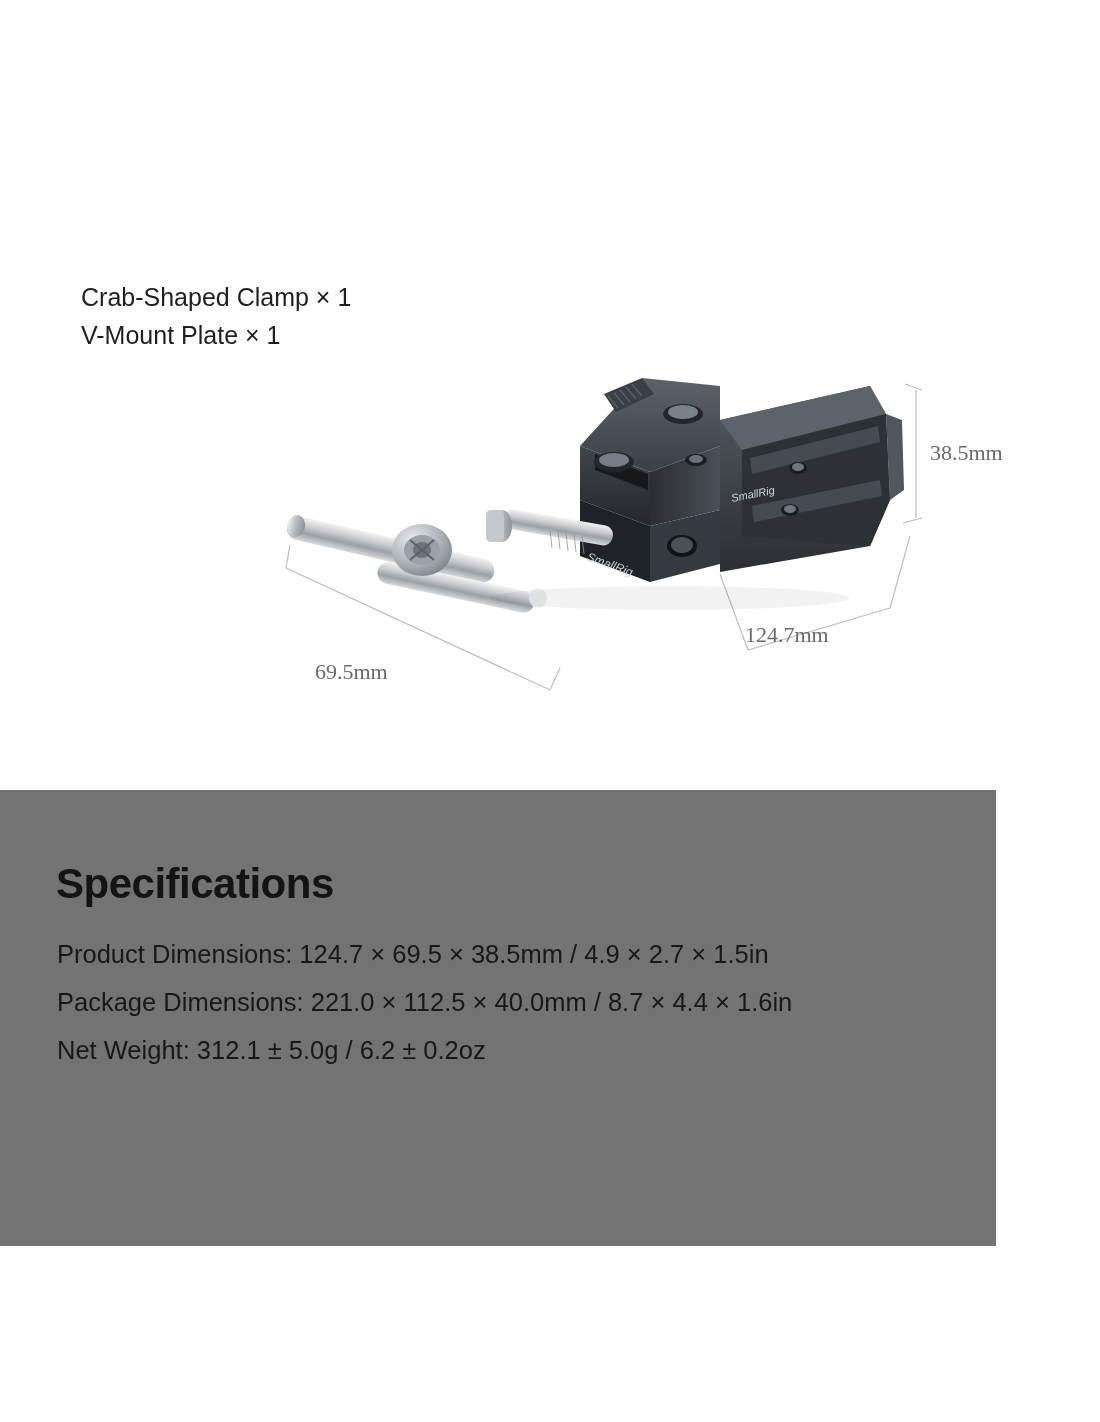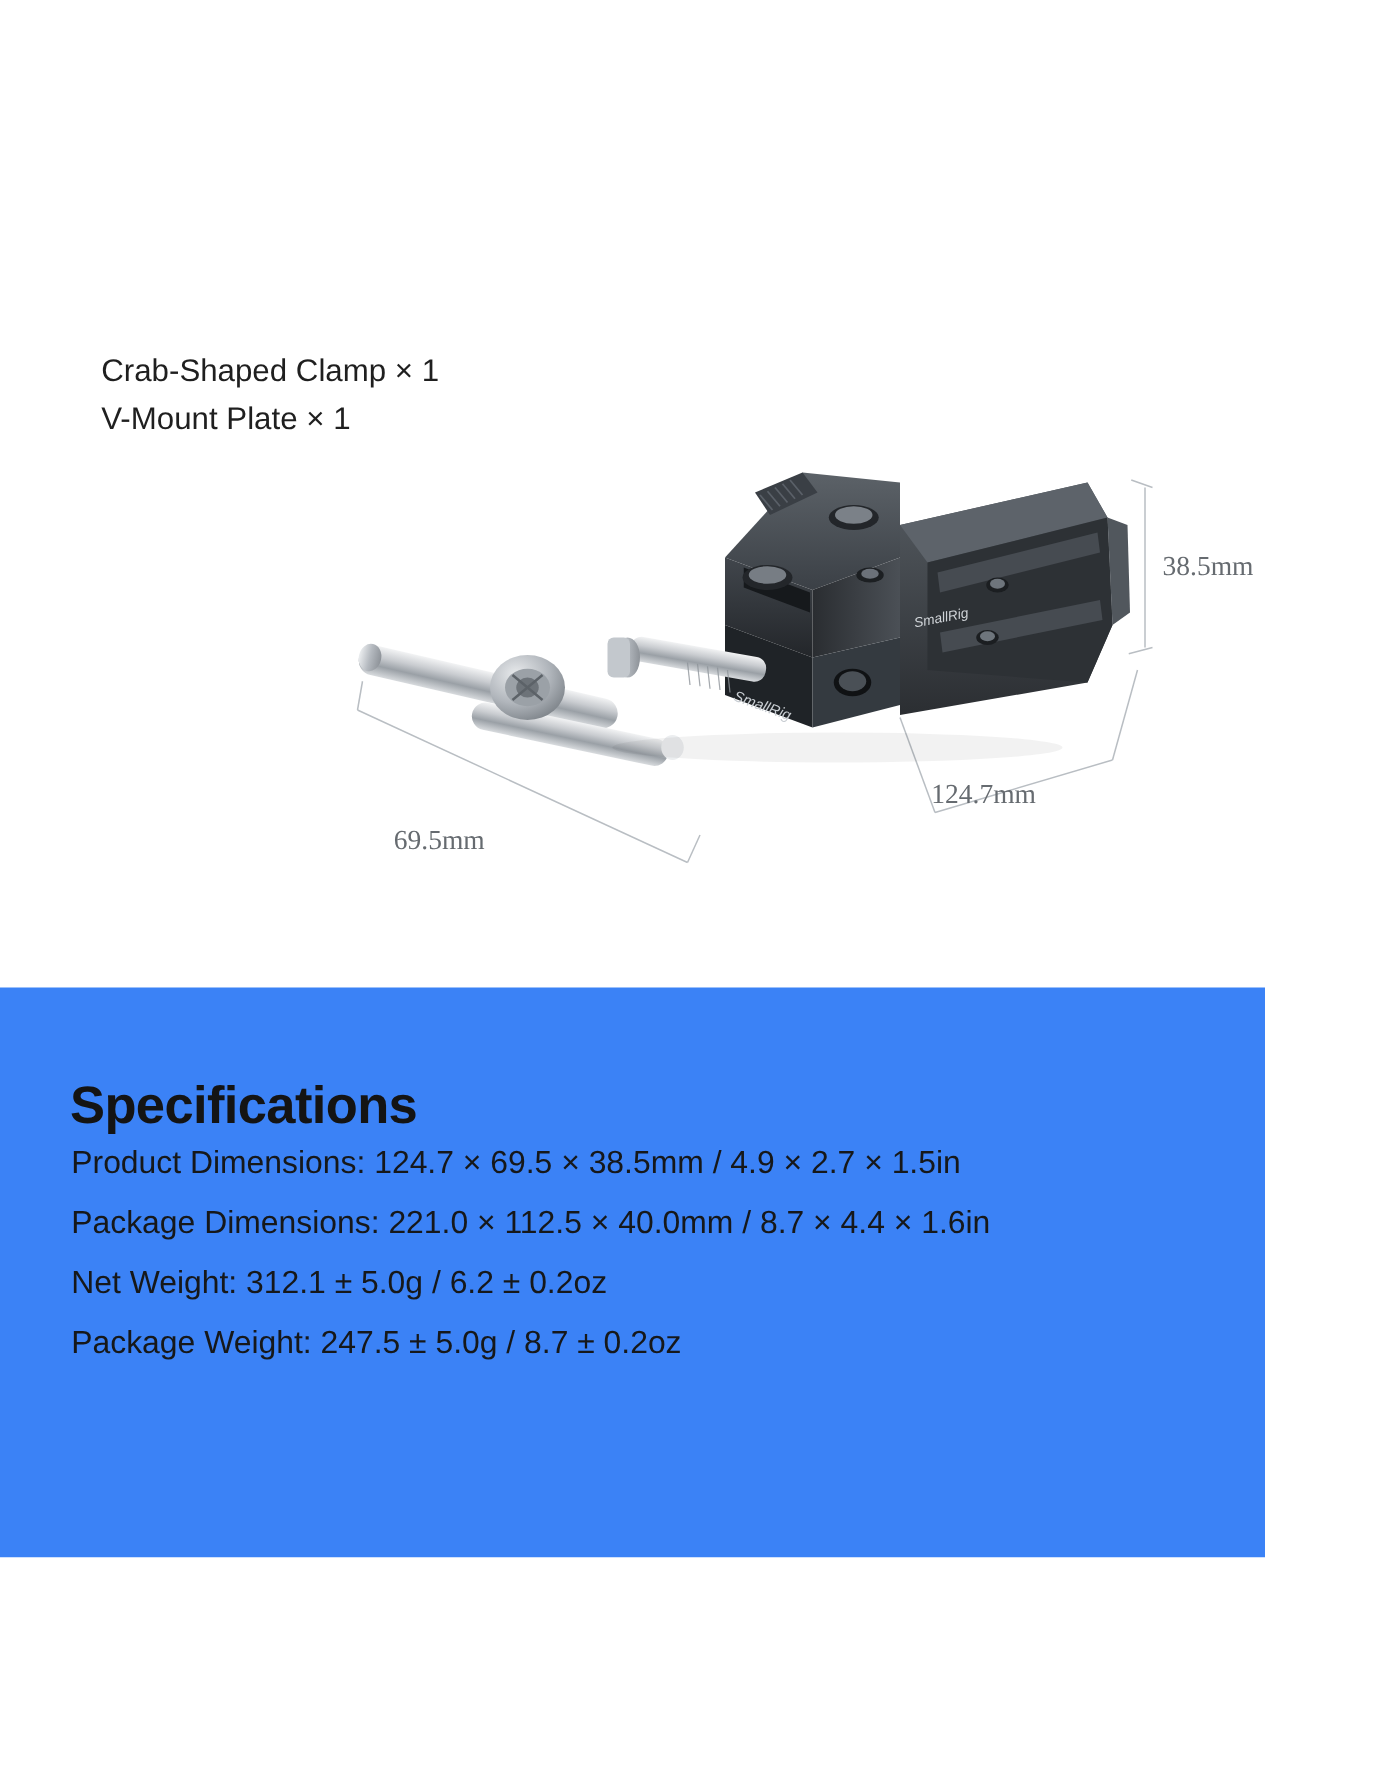--- a/index.html
+++ b/index.html
@@ -70,36 +70,35 @@
   .dim-width  { left: 495px; top: 272px; }
   .dim-depth  { left: 65px;  top: 285px; margin-top: 24px; }
 
   
   .spec-section {
     position: absolute;
     left: 0;
     top: 790px;
     width: 996px;
     height: 456px;
-    background: #3b82f6;
-    padding-left: 16px;
+    background: #737373;
   }
   .spec-title {
     position: absolute;
     left: 56px;
     top: 42px;
     font-size: 42px;
     font-weight: bold;
     letter-spacing: -0.5px;
     color: #141414;
   }
   .spec-list {
     position: absolute;
     left: 57px;
-    top: 116px;
+    top: 140px;
     font-size: 25.5px;
     line-height: 48px;
     color: #16181a;
   }
   .spec-list div { white-space: nowrap; }
 
   .bottom-white {
     position: absolute;
     left: 0;
     top: 1246px;
@@ -262,17 +261,16 @@
     <span class="dim-label dim-depth">69.5mm</span>
   </div>
 </section>
 
 <section class="spec-section">
   <h1 class="spec-title">Specifications</h1>
   <div class="spec-list">
     <div>Product Dimensions: 124.7 × 69.5 × 38.5mm / 4.9 × 2.7 × 1.5in</div>
     <div>Package Dimensions: 221.0 × 112.5 × 40.0mm / 8.7 × 4.4 × 1.6in</div>
     <div>Net Weight: 312.1 ± 5.0g / 6.2 ± 0.2oz</div>
-    <div>Package Weight: 247.5 ± 5.0g / 8.7 ± 0.2oz</div>
   </div>
 </section>
 
 <div class="bottom-white"></div>
 
 </body></html>

